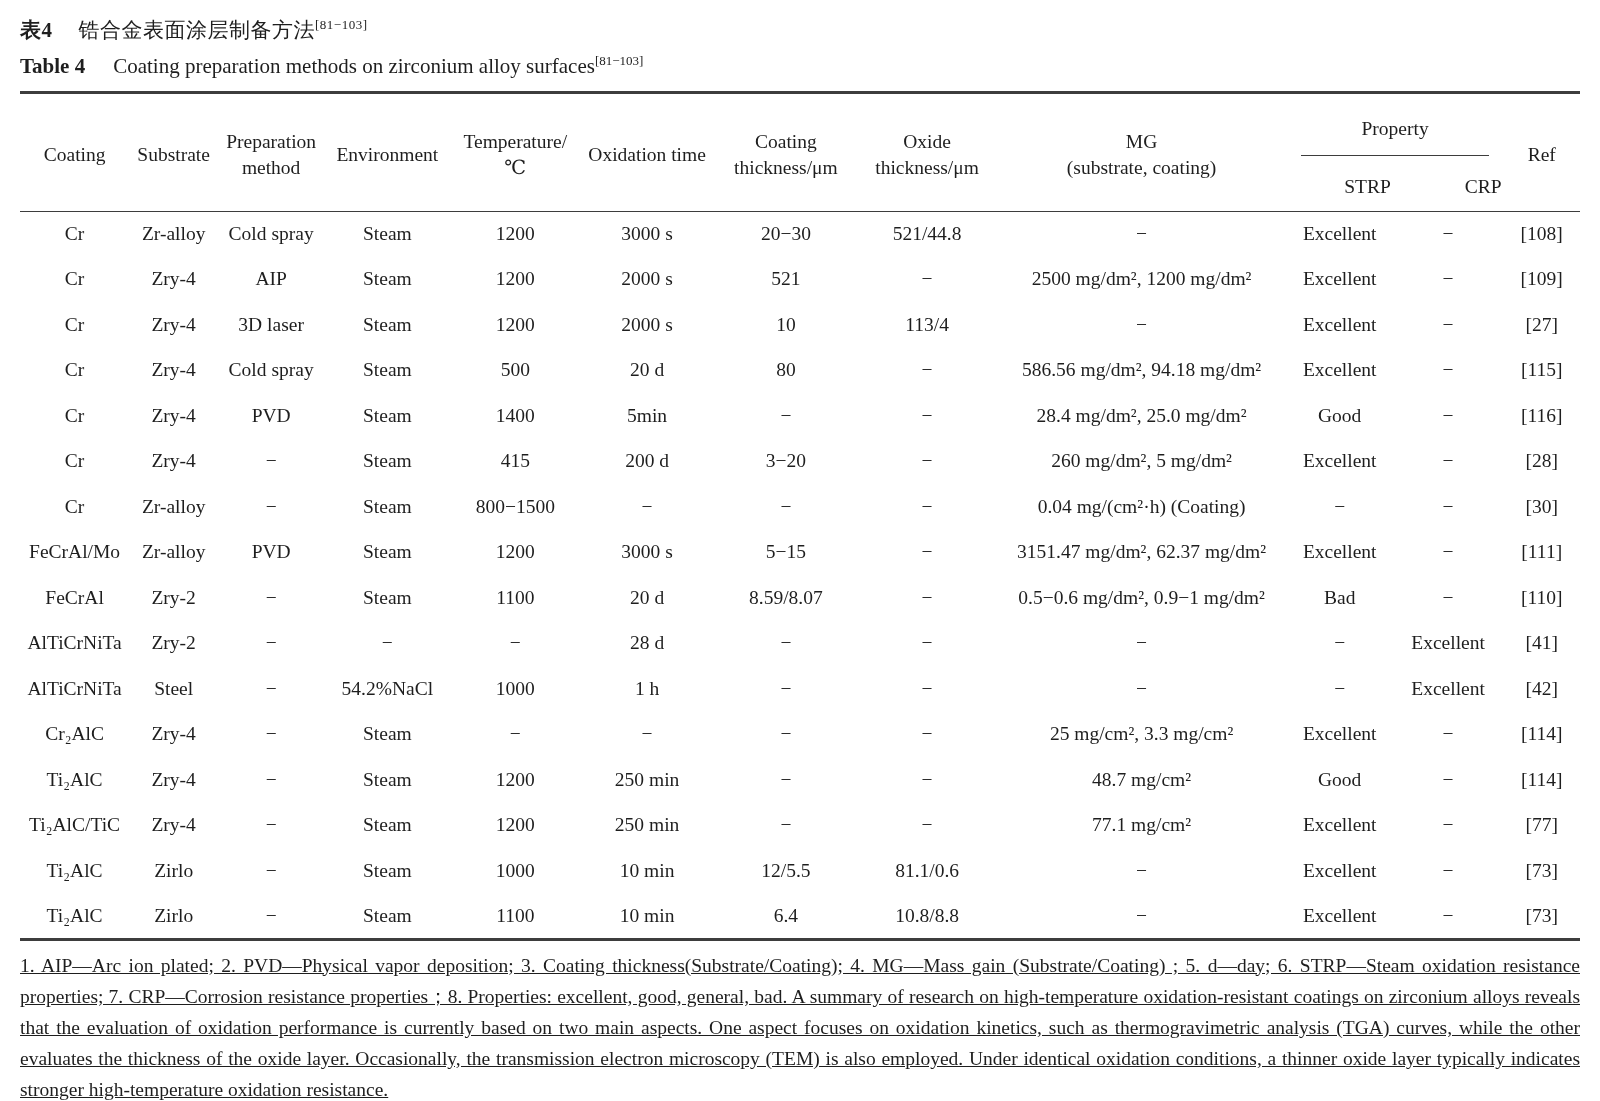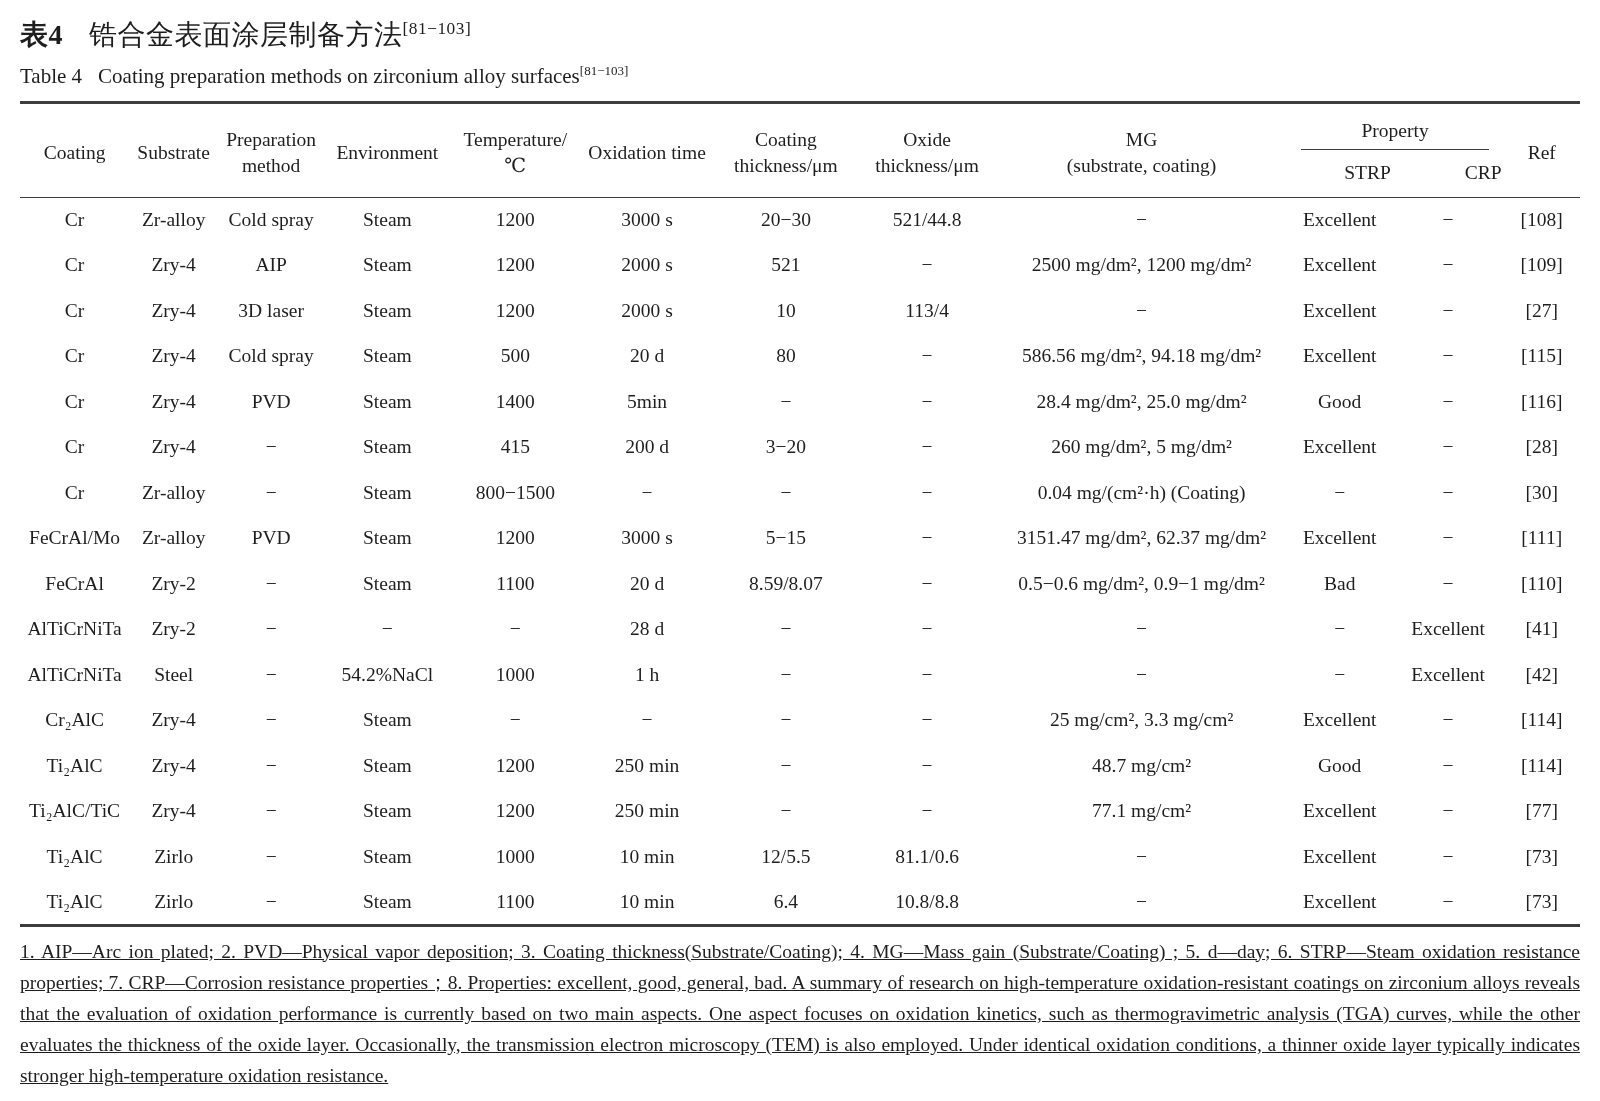--- a/index.html
+++ b/index.html
@@ -6,30 +6,30 @@
   html, body { background: #ffffff; }
   body {
     width: 1600px;
     height: 1101px;
     font-family: "Liberation Serif", "DejaVu Serif", serif;
     color: #1e1e1e;
     padding: 12px 20px 0 20px;
     overflow: hidden;
   }
   .title-cn {
-    font-size: 28px;
+    font-size: 21px;
     margin: 4px 0 10px 0;
     letter-spacing: 0.5px;
   }
   .title-cn .label { font-weight: bold; margin-right: 26px; }
   .title-en {
     font-size: 21px;
     margin-bottom: 12px;
   }
-  .title-en .label { font-weight: normal; margin-right: 16px; }
+  .title-en .label { font-weight: bold; margin-right: 28px; }
   sup {
     font-size: 0.62em;
     vertical-align: super;
     line-height: 0;
   }
   table {
     width: 100%;
     border-collapse: collapse;
     table-layout: fixed;
     border-top: 3px solid #3d3d3d;
@@ -42,22 +42,22 @@
     vertical-align: middle;
     padding: 4px 2px;
     line-height: 1.35;
   }
   thead tr.h1 th { padding-top: 10px; }
   thead tr.h2 th { padding-bottom: 10px; text-align: right; }
   th.group-property { padding-bottom: 2px; }
   th.group-property .underline {
     display: block;
     width: 88%;
-    margin: 4px auto;
-    padding-bottom: 5px;
+    margin: 12px auto;
+    padding-bottom: 13px;
     border-bottom: 1.5px solid #3d3d3d;
   }
   thead { border-bottom: 1.5px solid #3d3d3d; }
   tbody td {
     height: 45.5px;
     text-align: center;
     vertical-align: middle;
     white-space: nowrap;
     overflow: visible;
     padding: 0 2px;

